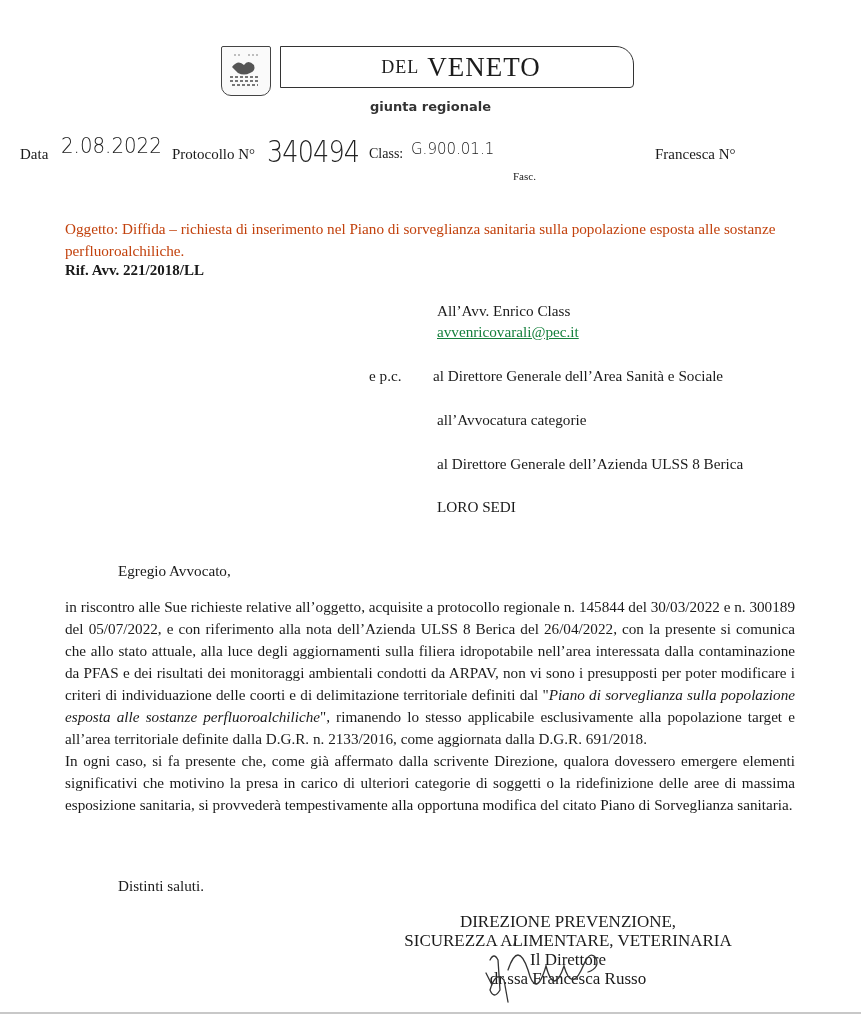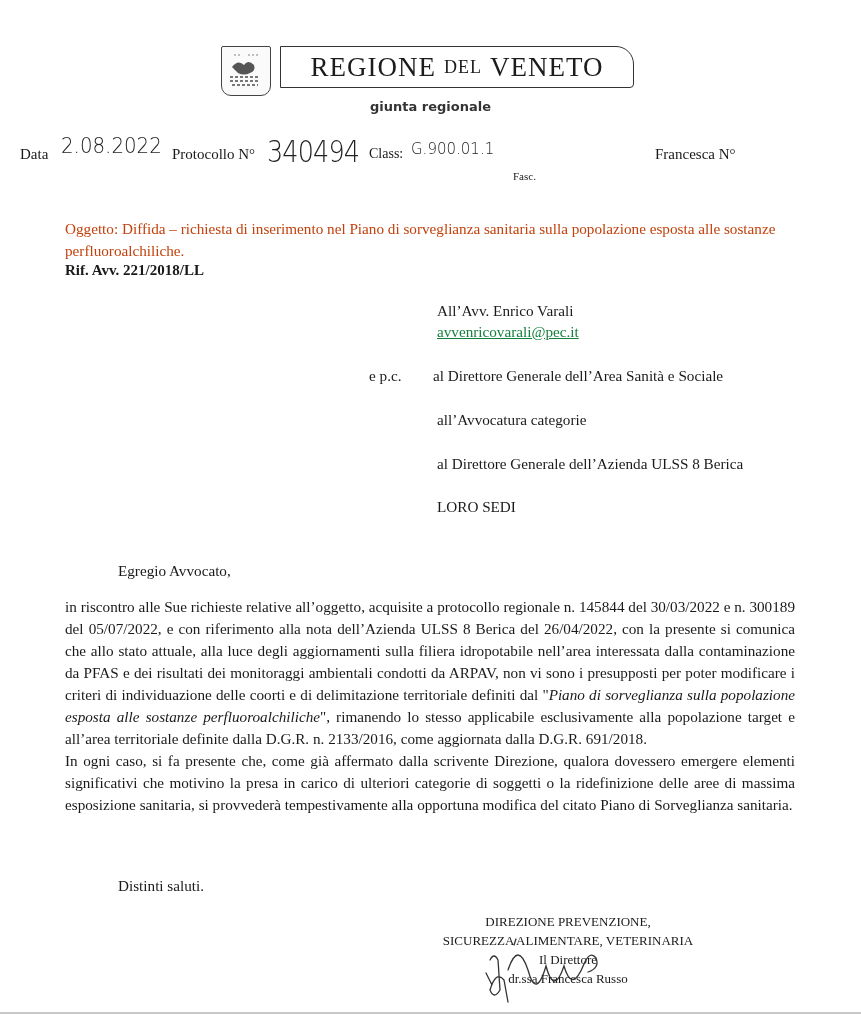--- a/index.html
+++ b/index.html
@@ -45,55 +45,54 @@
   .r2 { left: 433px; top: 367px; }
   .r3 { left: 437px; top: 411px; }
   .r4 { left: 437px; top: 455px; }
   .r5 { left: 437px; top: 498px; }
 
   .salute { left: 118px; top: 562px; font-size: 15.2px; }
   .body { left: 65px; top: 596px; width: 730px; text-align: justify; font-size: 15.2px; line-height: 22px; }
   .body p { margin: 0; }
   .closing { left: 118px; top: 877px; font-size: 15.2px; }
 
-  .sign { left: 388px; top: 912px; width: 360px; text-align: center; font-size: 13px; line-height: 19px; }
+  .sign { left: 388px; top: 912px; width: 360px; text-align: center; font-size: 17px; line-height: 19px; }
   .signature { left: 470px; top: 925px; width: 200px; height: 90px; pointer-events: none; }
 
   .bottom-rule { left: 0; top: 1012px; width: 861px; height: 2px; background: #c8c8c8; }
 </style>
 </head>
 <body>
 
 <div class="abs crest">
   <svg viewBox="0 0 48 48">
     <path d="M10 20 q6 -8 12 -2 q4 -6 10 0 q2 6 -4 8 q-6 3 -12 0 z" fill="#555"></path>
     <path d="M8 30 h30 M8 34 h30 M10 38 h26" stroke="#777" stroke-width="2" stroke-dasharray="3 2"></path>
     <path d="M12 8 h8 M26 8 h10" stroke="#aaa" stroke-width="1.5" stroke-dasharray="2 2"></path>
   </svg>
 </div>
 <div class="abs title-box">
-  <span>REGIONE</span>
   <span class="small">DEL</span>
   <span>VENETO</span>
 </div>
 <div class="abs giunta">giunta regionale</div>
 
 <div class="abs data-lbl">Data</div>
 <div class="abs data-val hand">2.08.2022</div>
 <div class="abs proto-lbl">Protocollo N°</div>
 <div class="abs proto-val hand">340494</div>
 <div class="abs class-lbl">Class:</div>
 <div class="abs class-val hand">G.900.01.1</div>
 <div class="abs fasc-lbl">Fasc.</div>
 <div class="abs alleg-lbl">Francesca N°</div>
 
 <div class="abs para subject">Oggetto: Diffida – richiesta di inserimento nel Piano di sorveglianza sanitaria sulla popolazione esposta alle sostanze perfluoroalchiliche.</div>
 <div class="abs rif">Rif. Avv. 221/2018/LL</div>
 
-<div class="abs rcpt r1">All’Avv. Enrico Varali</div>
+<div class="abs rcpt r1">All’Avv. Enrico Class</div>
 <div class="abs rcpt r1b">avvenricovarali@pec.it</div>
 <div class="abs rcpt epc">e p.c.</div>
 <div class="abs rcpt r2">al Direttore Generale dell’Area Sanità e Sociale</div>
 <div class="abs rcpt r3">all’Avvocatura categorie</div>
 <div class="abs rcpt r4">al Direttore Generale dell’Azienda ULSS 8 Berica</div>
 <div class="abs rcpt r5">LORO SEDI</div>
 
 <div class="abs salute">Egregio Avvocato,</div>
 <div class="abs body">
   <p><span>in riscontro alle Sue richieste relative all’oggetto, acquisite a protocollo regionale n. 145844 del 30/03/2022 e n. 300189 del 05/07/2022, e con riferimento alla nota dell’Azienda ULSS 8 Berica del 26/04/2022, con la presente si comunica che allo stato attuale, alla luce degli aggiornamenti sulla filiera idropotabile nell’area interessata dalla contaminazione da PFAS e dei risultati dei monitoraggi ambientali condotti da ARPAV, non vi sono i presupposti per poter modificare i criteri di individuazione delle coorti e di delimitazione territoriale definiti dal "</span><i>Piano di sorveglianza sulla popolazione esposta alle sostanze perfluoroalchiliche</i><span>", rimanendo lo stesso applicabile esclusivamente alla popolazione target e all’area territoriale definite dalla D.G.R. n. 2133/2016, come aggiornata dalla D.G.R. 691/2018.</span></p>

